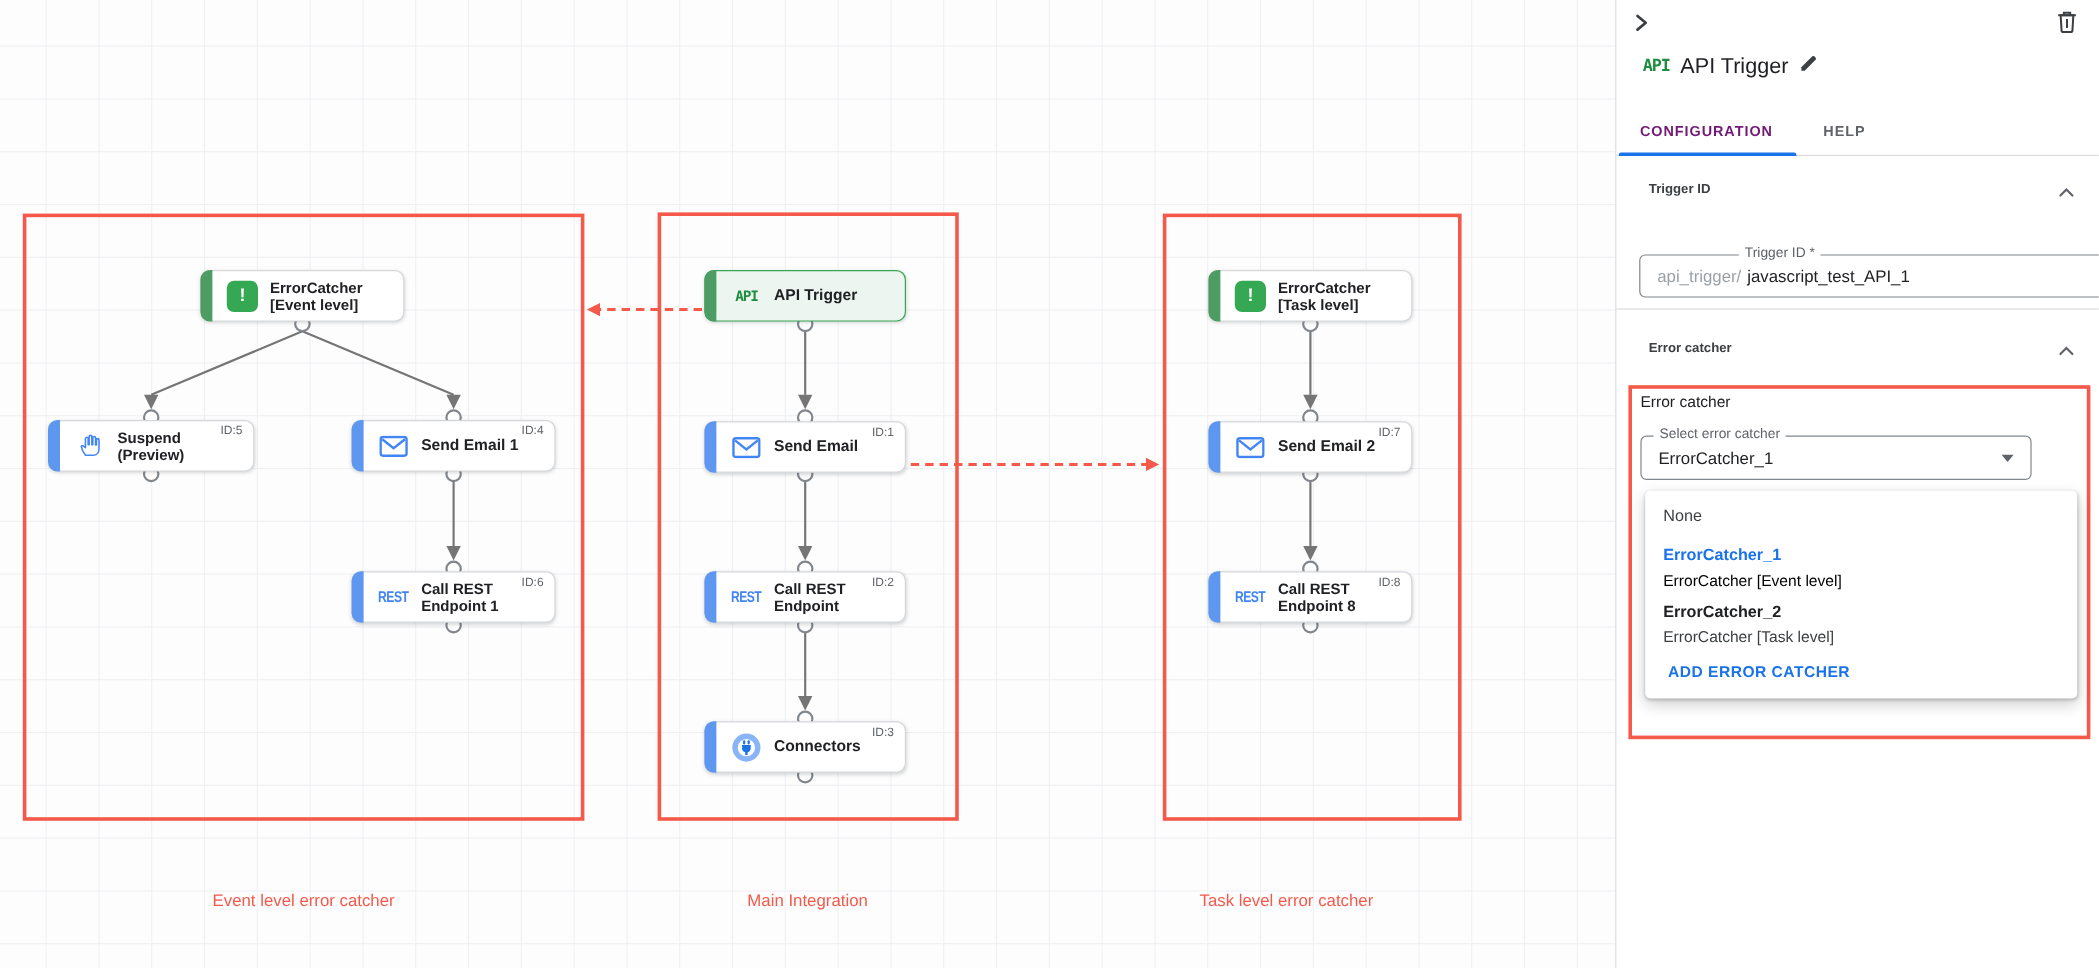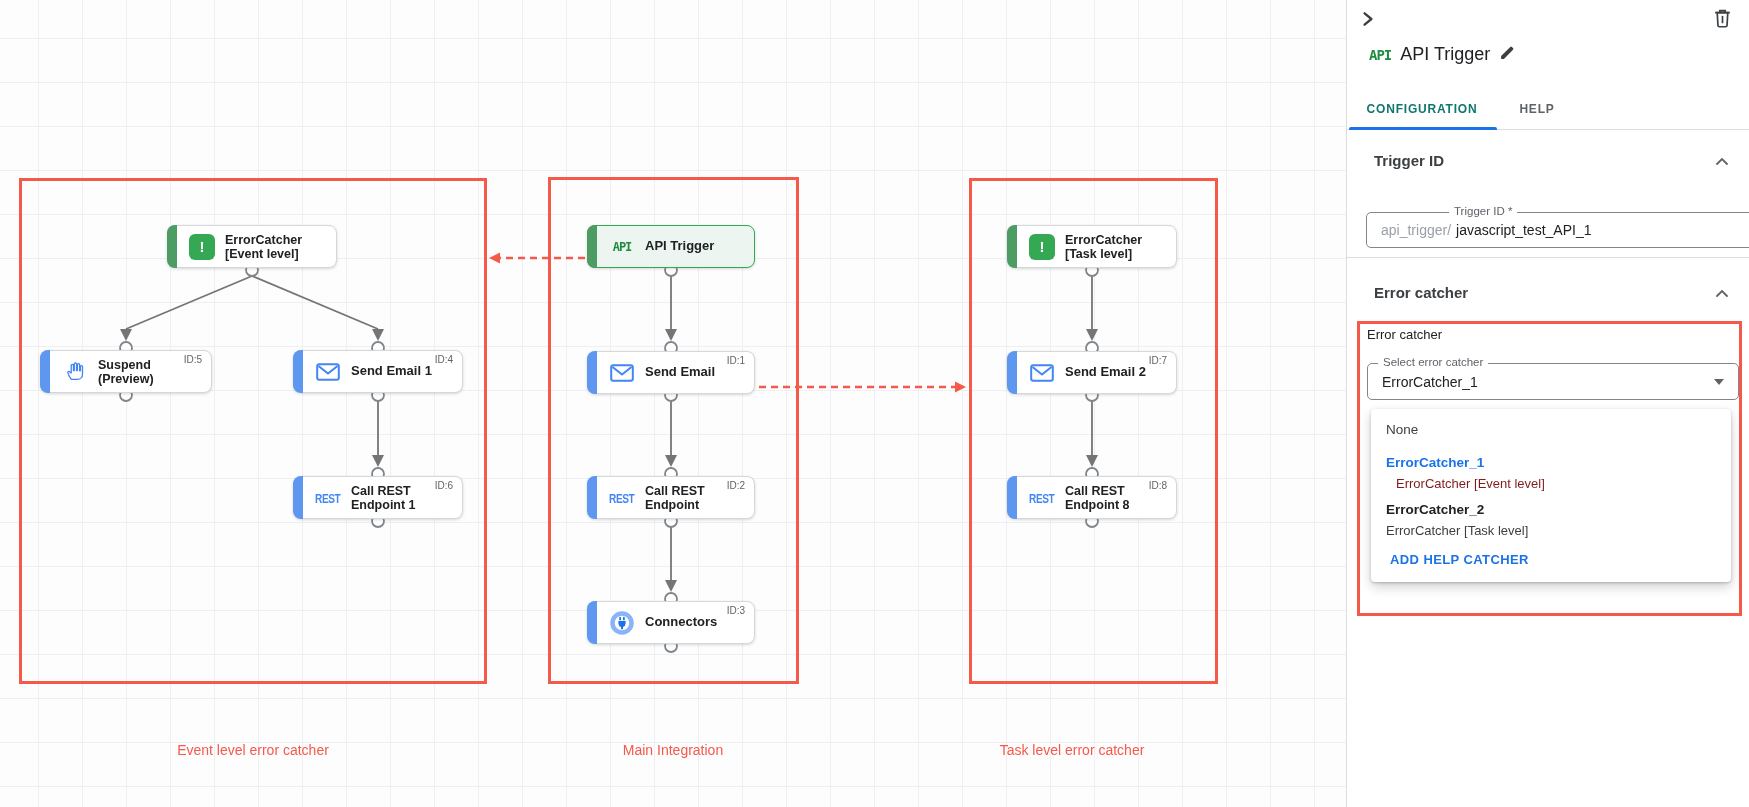--- a/index.html
+++ b/index.html
@@ -52,26 +52,26 @@
     align-items:center; gap:9px; }
   .title-badge { font-family:"DejaVu Sans Mono",monospace; font-weight:bold;
     font-size:14px; color:#1e8e3e; letter-spacing:-1px; }
   .panel-title { font-size:18px; color:#202124; }
 
   #tabs { position:absolute; left:0; top:88px; width:403px; height:42px;
     border-bottom:1px solid #dadce0; }
   .tab { position:absolute; top:0; height:42px; display:flex;
     align-items:center; justify-content:center; font-size:12px;
     letter-spacing:.8px; font-weight:bold; cursor:pointer; }
-  .tab.active { color:#0f766e;text-align:right; }
+  .tab.active { color:#701a75;text-align:right; }
   .tab.idle { color:#5f6368; }
   .tab-underline { position:absolute; left:2px; top:39px; width:148px;
     height:3px; background:#1a73e8; border-radius:2px 2px 0 0; }
 
-  .section-head { position:absolute; font-size:15px; font-weight:bold;
+  .section-head { position:absolute; font-size:11px; font-weight:bold;
     color:#3c4043; }
   .divider { position:absolute; left:0; width:403px; height:1px;
     background:#dadce0; }
 
   .outlined { position:absolute; border:1px solid #80868b; border-radius:5px;
     background:#fff; display:flex; align-items:center; }
   .outlined .legend { position:absolute; top:-8px; background:#fff;
     padding:0 5px; font-size:11.5px; color:#5f6368; white-space:nowrap; }
   .field-text { font-size:14px; margin-left:14px; white-space:nowrap; }
   .prefix { color:#9aa0a6; } .value { color:#202124; margin-left:5px; }
@@ -83,21 +83,21 @@
     border-right:5px solid transparent; border-top:6px solid #5f6368;
     position:absolute; right:14px; top:15px; }
 
   #dropdown { position:absolute; background:#fff; border-radius:4px;
     box-shadow:0 1px 3px rgba(0,0,0,.22),0 5px 12px rgba(0,0,0,.18);padding-left:20px; }
   .dd-item { position:absolute; left:15px; right:12px; cursor:pointer; }
   .dd-title { font-size:13.5px; color:#3c4043; }
   .dd-title.sel { color:#1a73e8; font-weight:bold; }
   .dd-title.bold { color:#202124; font-weight:bold; }
   .dd-sub { font-size:13px; color:#3c4043; margin-top:6px; }
-  .dd-sub.sel { color:#7f1d1d;margin-left:10px; }
+  .dd-sub.sel { color:#000000; }
   .dd-action { position:absolute; left:19px; font-size:13px; font-weight:bold;
     letter-spacing:.4px; color:#1a73e8; cursor:pointer; }
 </style>
 </head>
 <body>
 
 <div id="stage">
 
   <div id="canvas">
 
@@ -360,34 +360,34 @@
     <div class="section-head" style="left:27px;top:284px">Error catcher</div>
     <div class="icon-btn" style="right:20px;top:285px">
       <svg width="14" height="11" viewBox="0 0 14 11">
           <path d="M2 8 L7 3 L12 8" fill="none" stroke="#5f6368" stroke-width="1.8" stroke-linecap="round"></path>
         </svg>
     </div>
 
     <div class="red-highlight" style="left:10px;top:321px;width:385px;height:295px"></div>
     <div class="plain-label" style="left:20px;top:327px">Error catcher</div>
 
-    <div class="outlined" style="left:20px;top:363px;width:372px;height:37px">
+    <div class="outlined" style="left:20px;top:363px;width:326px;height:37px">
       <span class="legend" style="left:10px">Select error catcher</span>
       <span class="field-text value" style="margin-left:14px">ErrorCatcher_1</span>
       <span class="caret-down"></span>
     </div>
 
     <div id="dropdown" style="left:24px;top:409px;width:360px;height:173px">
       <div class="dd-item" style="top:13px">
         <div class="dd-title">None</div>
       </div>
       <div class="dd-item" style="top:46px">
         <div class="dd-title sel">ErrorCatcher_1</div>
         <div class="dd-sub sel">ErrorCatcher [Event level]</div>
       </div>
       <div class="dd-item" style="top:93px">
         <div class="dd-title bold">ErrorCatcher_2</div>
         <div class="dd-sub">ErrorCatcher [Task level]</div>
       </div>
-      <div class="dd-action" style="top:143px">ADD HELP CATCHER</div>
+      <div class="dd-action" style="top:143px">ADD ERROR CATCHER</div>
     </div>
   </div>
 </div>
 
 </body></html>

